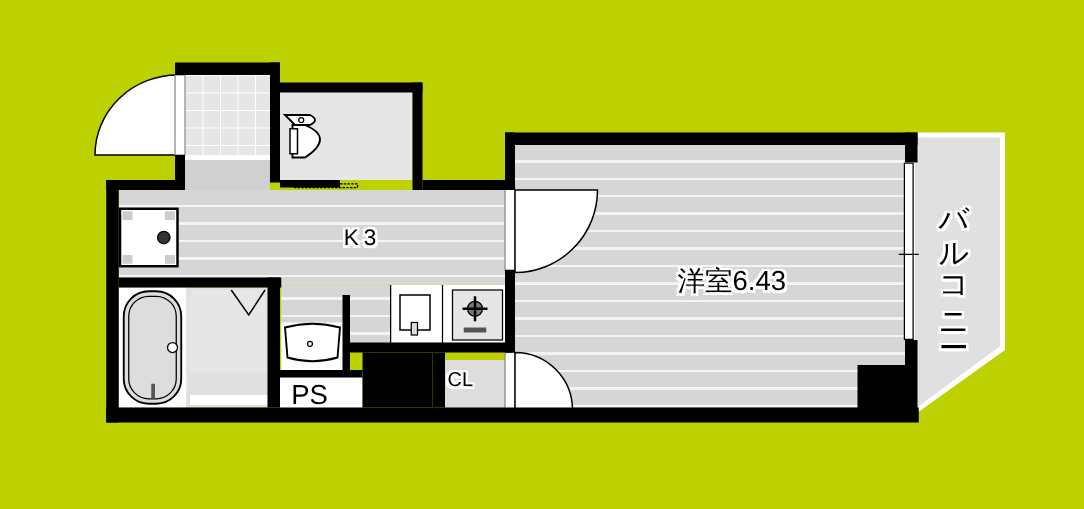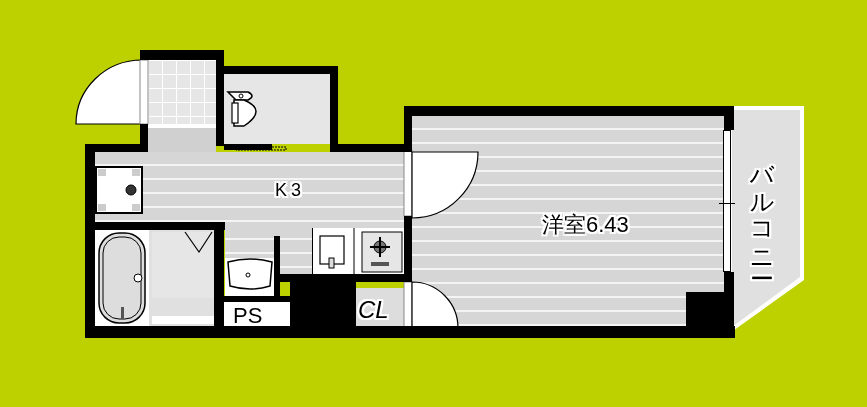--- a/index.html
+++ b/index.html
@@ -80,21 +80,21 @@
   <rect x="362" y="232" width="40" height="40" fill="#e6e6e6" stroke="#000" stroke-width="1"></rect>
   <circle cx="380" cy="247" r="6" fill="#777" stroke="#000"></circle>
   <line x1="370" y1="247" x2="390" y2="247" stroke="#000" stroke-width="2"></line>
   <line x1="380" y1="237" x2="380" y2="257" stroke="#000" stroke-width="2"></line>
   <rect x="371" y="262" width="18" height="4" fill="#555"></rect>
 </svg>
 
 <div class="abs" style="left:224px;top:298px;width:66px;height:30px;background:#fff;"></div>
 <div class="label" style="left:233px;top:303px;font-size:22px;">PS</div>
 <div class="abs" style="left:356px;top:288px;width:50px;height:40px;background:#ddd;"></div>
-<div class="label" style="left:358px;top:296px;font-size:24px;font-style:italic;">CL</div>
+<div class="label" style="left:358px;top:296px;font-size:16px;">CL</div>
 
 <svg width="867" height="407" style="left:0;top:0;">
   <rect x="404" y="150" width="8" height="66" fill="#fff" stroke="#888" stroke-width="1"></rect>
   <path d="M412,152 L478,152 A66,66 0 0 1 412,218 Z" fill="#fff" stroke="#000" stroke-width="1.2"></path>
   <rect x="404" y="282" width="8" height="46" fill="#fff" stroke="#888" stroke-width="1"></rect>
   <path d="M412,282 A46,46 0 0 1 458,328 L412,328 Z" fill="#fff" stroke="#000" stroke-width="1.2"></path>
 </svg>
 
 <div class="wall" style="left:140px;top:50px;width:84px;height:10px;"></div>
 <div class="wall" style="left:216px;top:50px;width:8px;height:96px;"></div>

